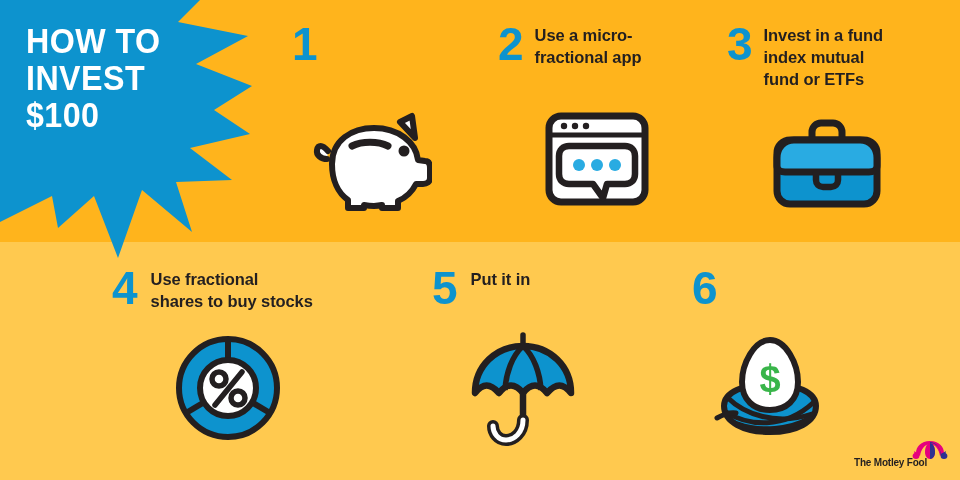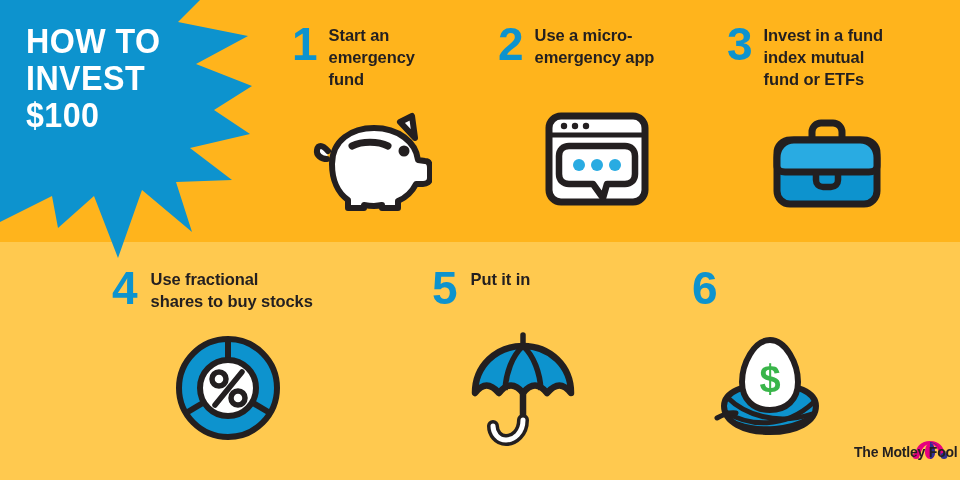--- a/index.html
+++ b/index.html
@@ -42,22 +42,22 @@
     color:#231F20;
     font-weight:bold;
     font-size:16.5px;
     line-height:22px;
     letter-spacing:-0.1px;
   }
   .icon-wrap { position:absolute; }
 
   .logo { position:absolute; right:10px; bottom:6px; width:96px; height:34px; }
   .logo-text {
-    position:absolute; left:0; bottom:14px;
-    color:#231F20; font-weight:bold; font-size:14px;
+    position:absolute; left:0; bottom:6px;
+    color:#231F20; font-weight:bold; font-size:10px;
     letter-spacing:-0.2px; white-space:nowrap;
   }
 </style>
 </head>
 <body>
 
 <div id="stage">
 
   <div class="bg-top"></div>
   <div class="bg-bottom"></div>
@@ -70,25 +70,20 @@
 
   <div class="title">
     <div>How to</div>
     <div>Invest</div>
     <div>$100</div>
   </div>
 
   <div class="step" style="left:292px; top:24px; width:190px;">
     <div class="step-head">
       <div class="num" style="margin-right:12px;">1</div>
-      <div class="label">
-        <div>Start an</div>
-        <div>emergency</div>
-        <div>fund</div>
-      </div>
     </div>
   </div>
   <div class="icon-wrap" style="left:312px; top:104px;">
     <svg width="120" height="110" viewBox="0 0 120 110">
       <g fill="#FFFFFF" stroke="#231F20" stroke-width="6" stroke-linejoin="round" stroke-linecap="round">
         <path d="M16,47 C10,40 6,41 5,46 C4,51 9,55 15,55"></path>
         <path d="M88,18 L100,12 L103,34 Z"></path>
         <path d="M20,60 C20,36 40,24 62,24 C86,24 104,38 106,56 L113,57 C117,57 118,60 118,64 L118,74
                  C118,78 115,80 111,80 L104,80 C100,88 93,94 86,97 L86,104 L70,104 L70,101
                  C66,102 58,102 52,101 L52,104 L36,104 L36,96 C26,89 20,76 20,60 Z"></path>
@@ -96,21 +91,21 @@
       <path d="M40,42 C50,37 66,37 76,42" fill="none" stroke="#231F20" stroke-width="7" stroke-linecap="round"></path>
       <circle cx="92" cy="47" r="5.5" fill="#231F20"></circle>
     </svg>
   </div>
 
   <div class="step" style="left:498px; top:24px; width:210px;">
     <div class="step-head">
       <div class="num" style="margin-right:12px;">2</div>
       <div class="label">
         <div>Use a micro-</div>
-        <div>emergency app</div>
+        <div>fractional app</div>
       </div>
     </div>
   </div>
   <div class="icon-wrap" style="left:545px; top:112px;">
     <svg width="104" height="94" viewBox="0 0 104 94">
       <rect x="4" y="4" width="96" height="86" rx="12" fill="#FFFFFF" stroke="#231F20" stroke-width="7"></rect>
       <line x1="6" y1="23" x2="98" y2="23" stroke="#231F20" stroke-width="5"></line>
       <circle cx="19" cy="14" r="3.2" fill="#231F20"></circle>
       <circle cx="30" cy="14" r="3.2" fill="#231F20"></circle>
       <circle cx="41" cy="14" r="3.2" fill="#231F20"></circle>

